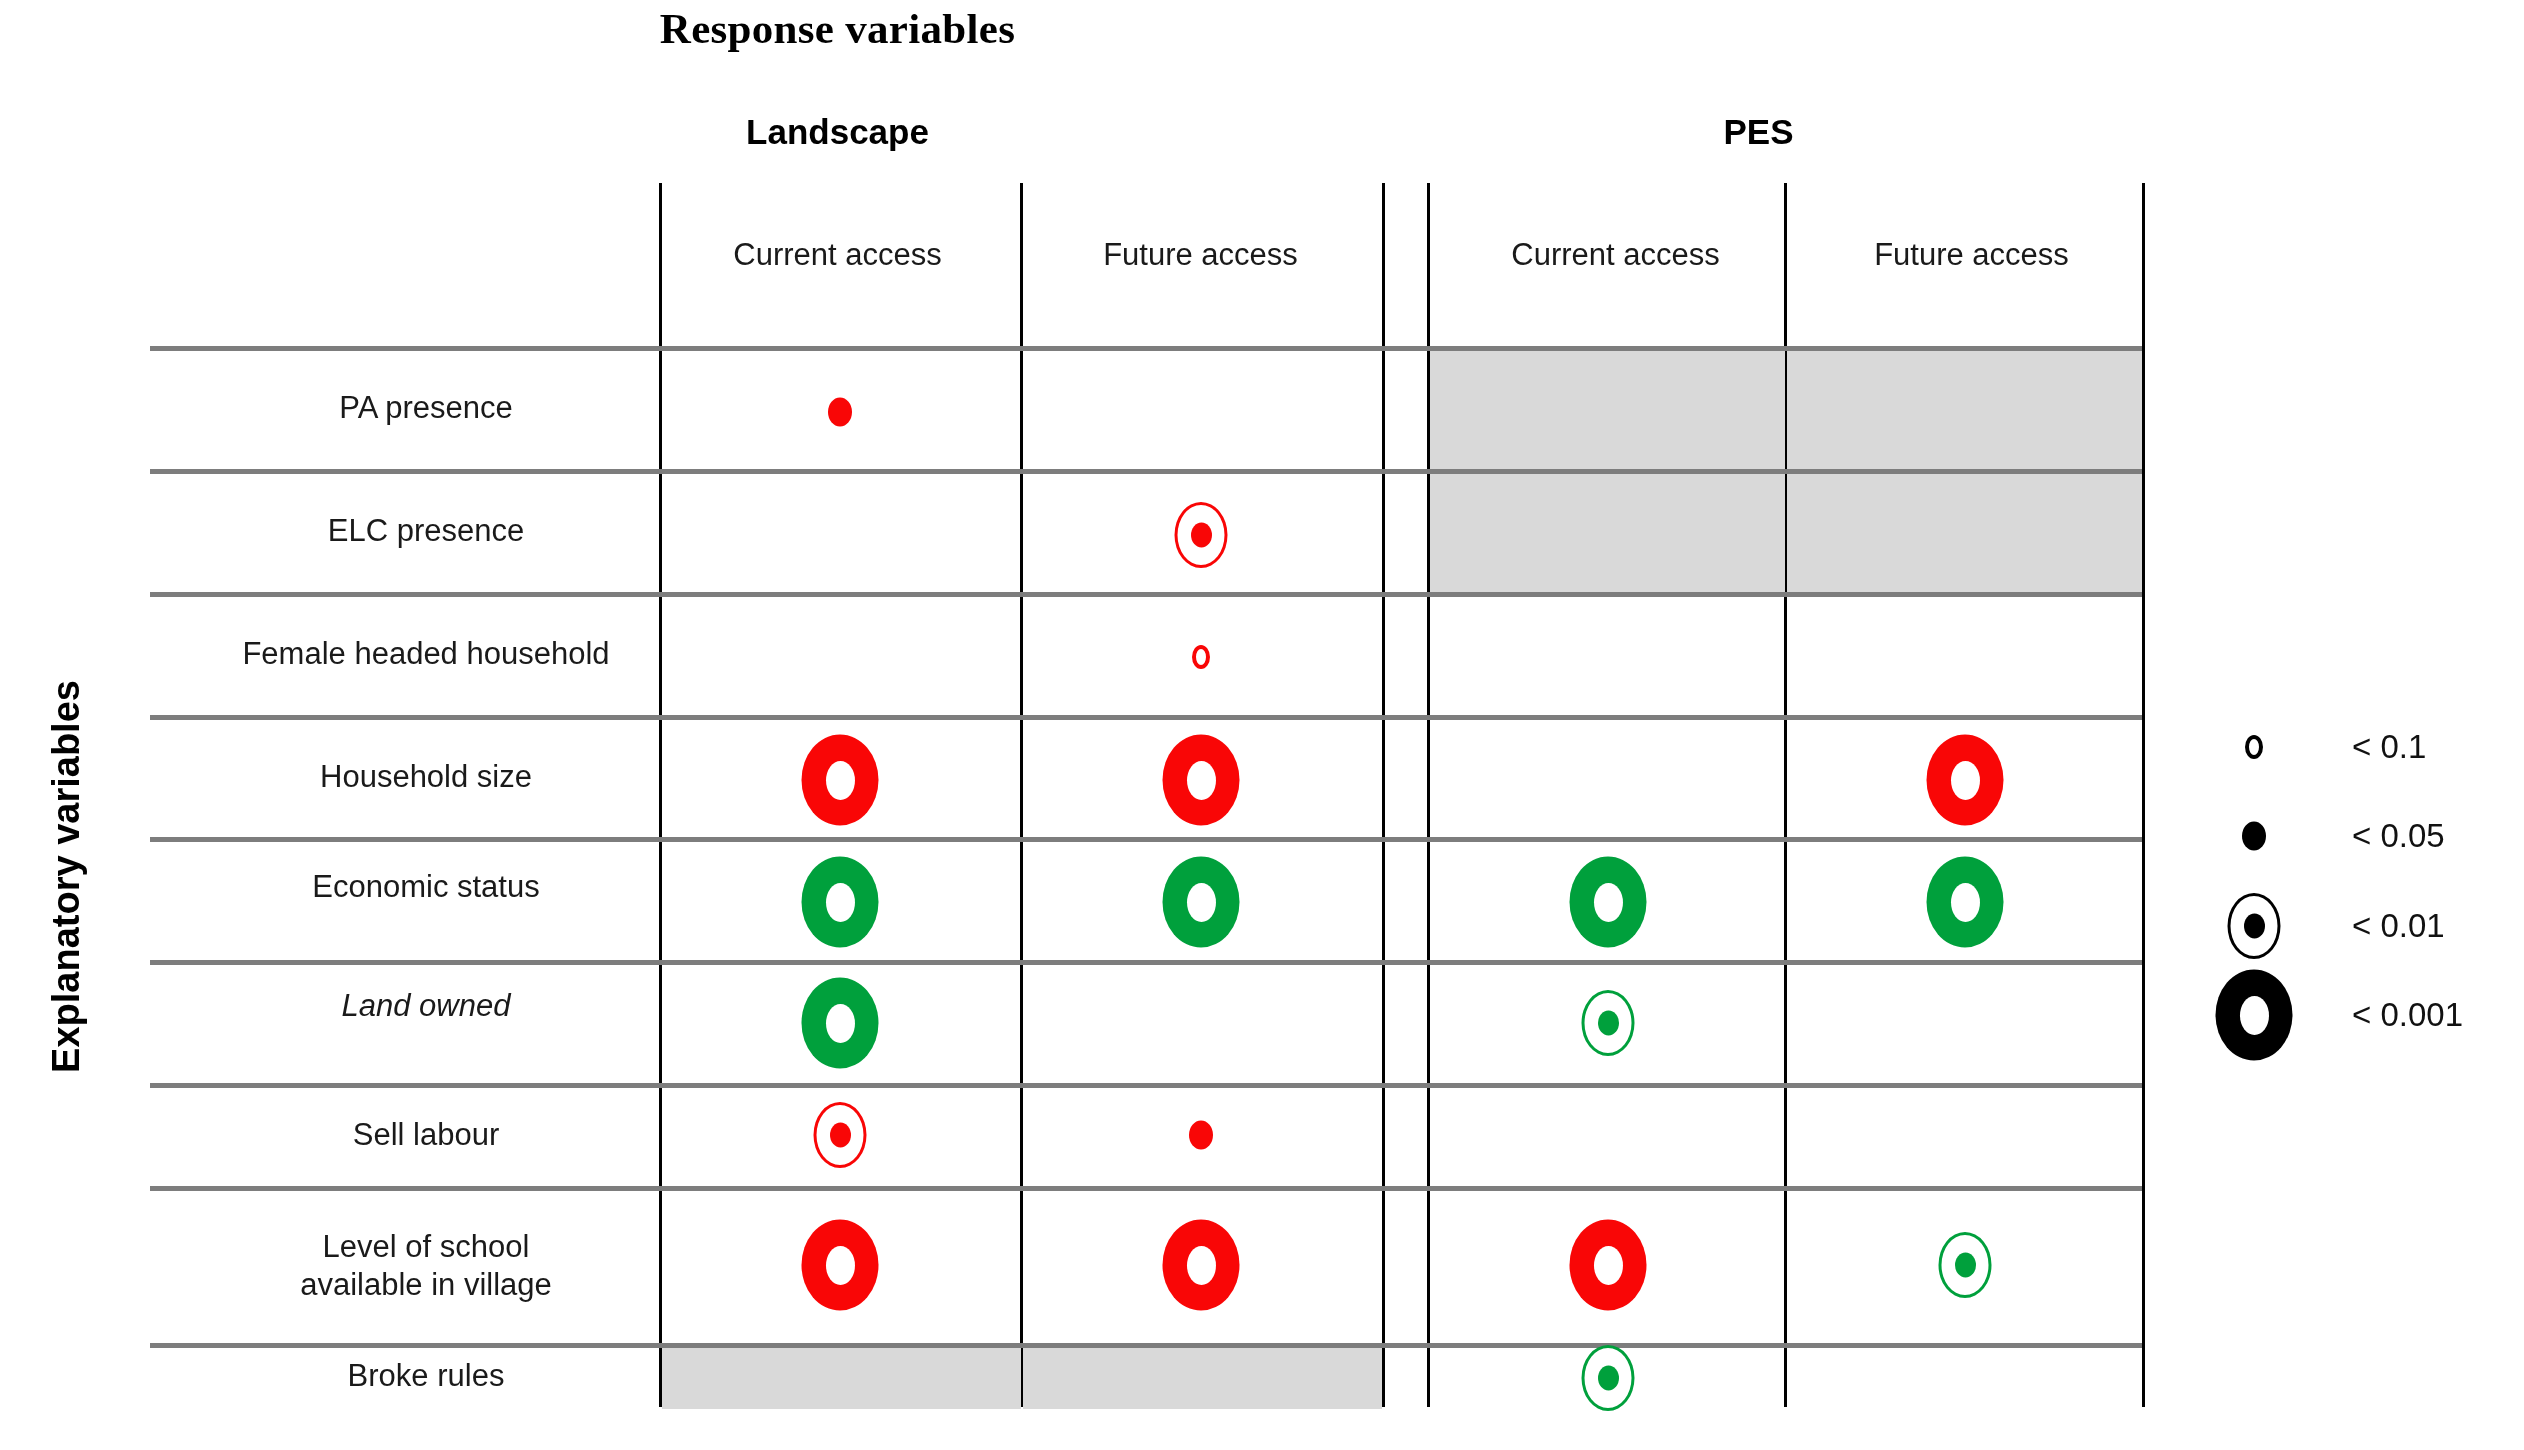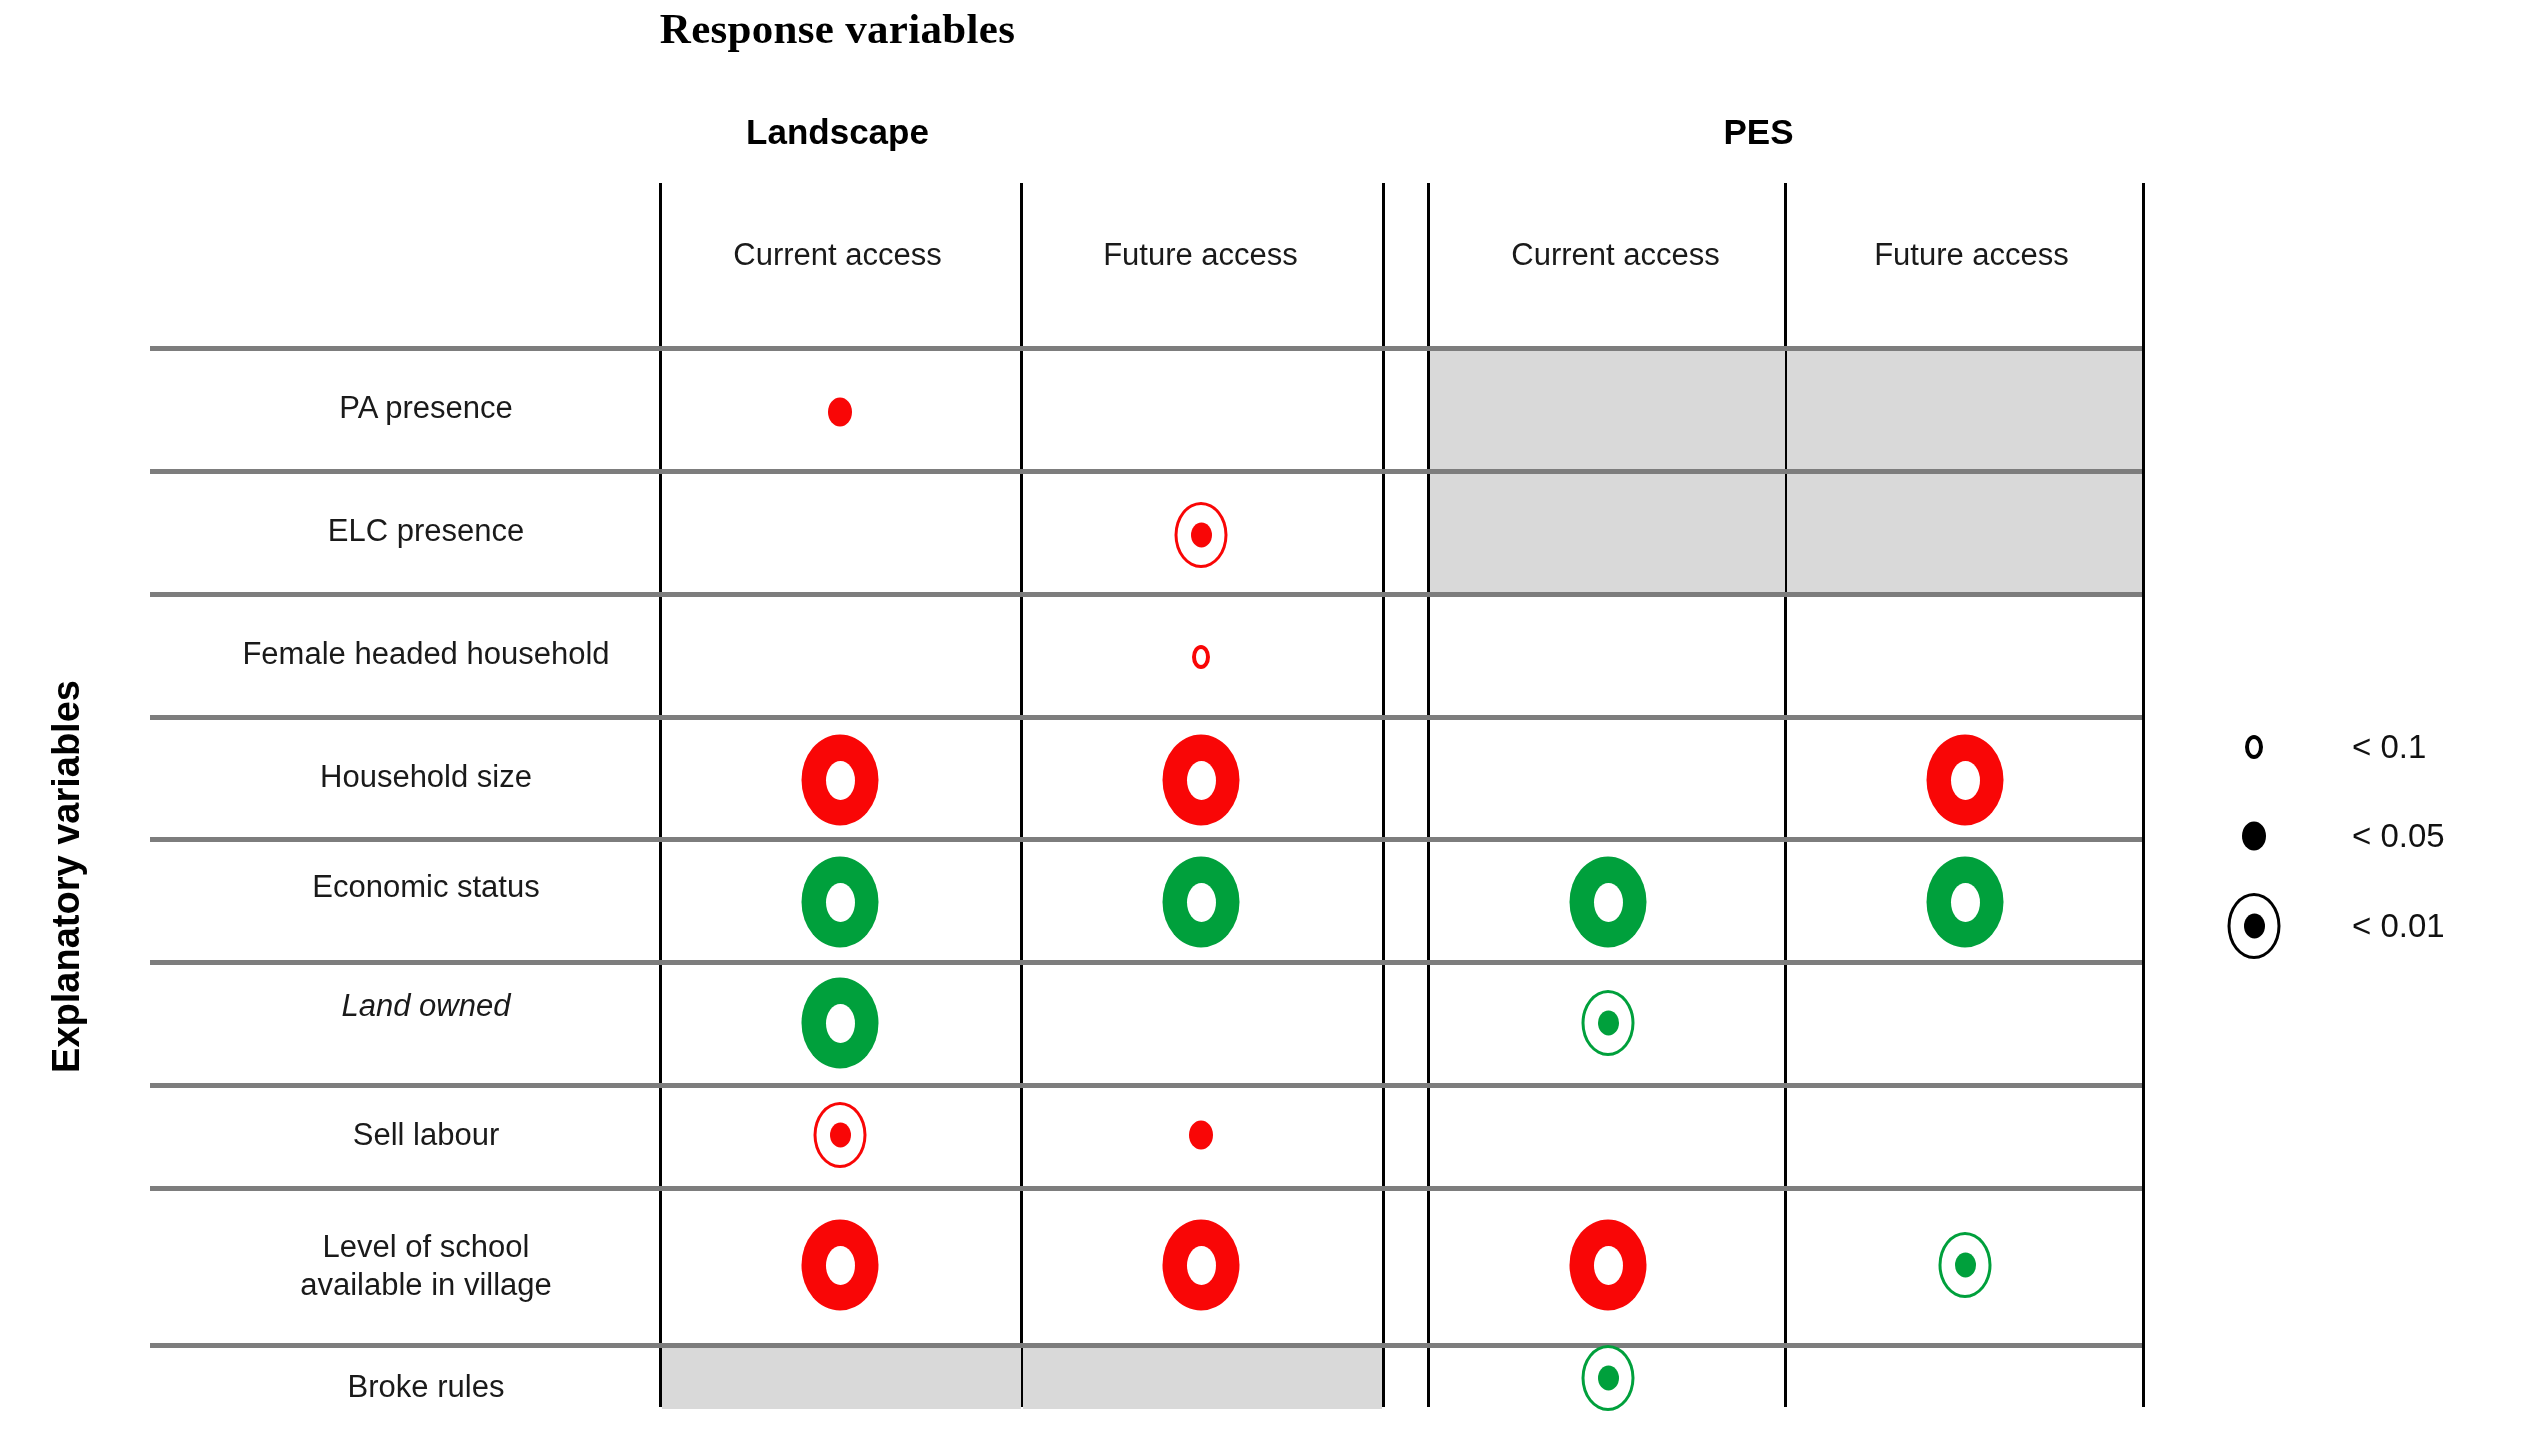--- a/index.html
+++ b/index.html
@@ -121,21 +121,21 @@
 
 <div class="row-label" style="top:346px; height:123px;">PA presence</div>
 <div class="row-label" style="top:469px; height:123px;text-align:right;">ELC presence</div>
 <div class="row-label" style="top:592px; height:123px;">Female headed household</div>
 <div class="row-label" style="top:715px;height:123px;">Household size</div>
 <div class="row-label" style="top:837px;height:99px;">Economic status</div>
 <div class="row-label" style="top:960px;height:91px;font-style:italic;">Land owned</div>
 <div class="row-label" style="top:1083px;height:103px;">Sell labour</div>
 <div class="row-label" style="top:1186px;height:159px;white-space:pre-line;">Level of school
 available in village</div>
-<div class="row-label" style="top:1343px;height:66px;margin-top:11px;">Broke rules</div>
+<div class="row-label" style="top:1343px;height:66px;">Broke rules</div>
 
 <span class="marker m-p05" style="left:840px;top:412px;color:#f90606;"></span>
 
 <span class="marker m-p01" style="left:1201px;top:535px;color:#f90606;"></span>
 
 <span class="marker m-p10" style="left:1201px;top:657px;color:#f90606;"></span>
 
 <span class="marker m-p001" style="left:840px;top:780px;color:#f90606;"></span>
 <span class="marker m-p001" style="left:1201px;top:780px;color:#f90606;"></span>
 <span class="marker m-p001" style="left:1965px;top:780px;color:#f90606;"></span>
@@ -164,14 +164,18 @@
     <span class="legend-txt">&lt; 0.1</span>
   </div>
   <div class="legend-row" style="top:89px;">
     <span class="legend-sym marker m-p05"></span>
     <span class="legend-txt">&lt; 0.05</span>
   </div>
   <div class="legend-row" style="top:179px;">
     <span class="legend-sym marker m-p01"></span>
     <span class="legend-txt">&lt; 0.01</span>
   </div>
+  <div class="legend-row" style="top:268px;">
+    <span class="legend-sym marker m-p001"></span>
+    <span class="legend-txt">&lt; 0.001</span>
+  </div>
 </div>
 
 
 </body></html>

